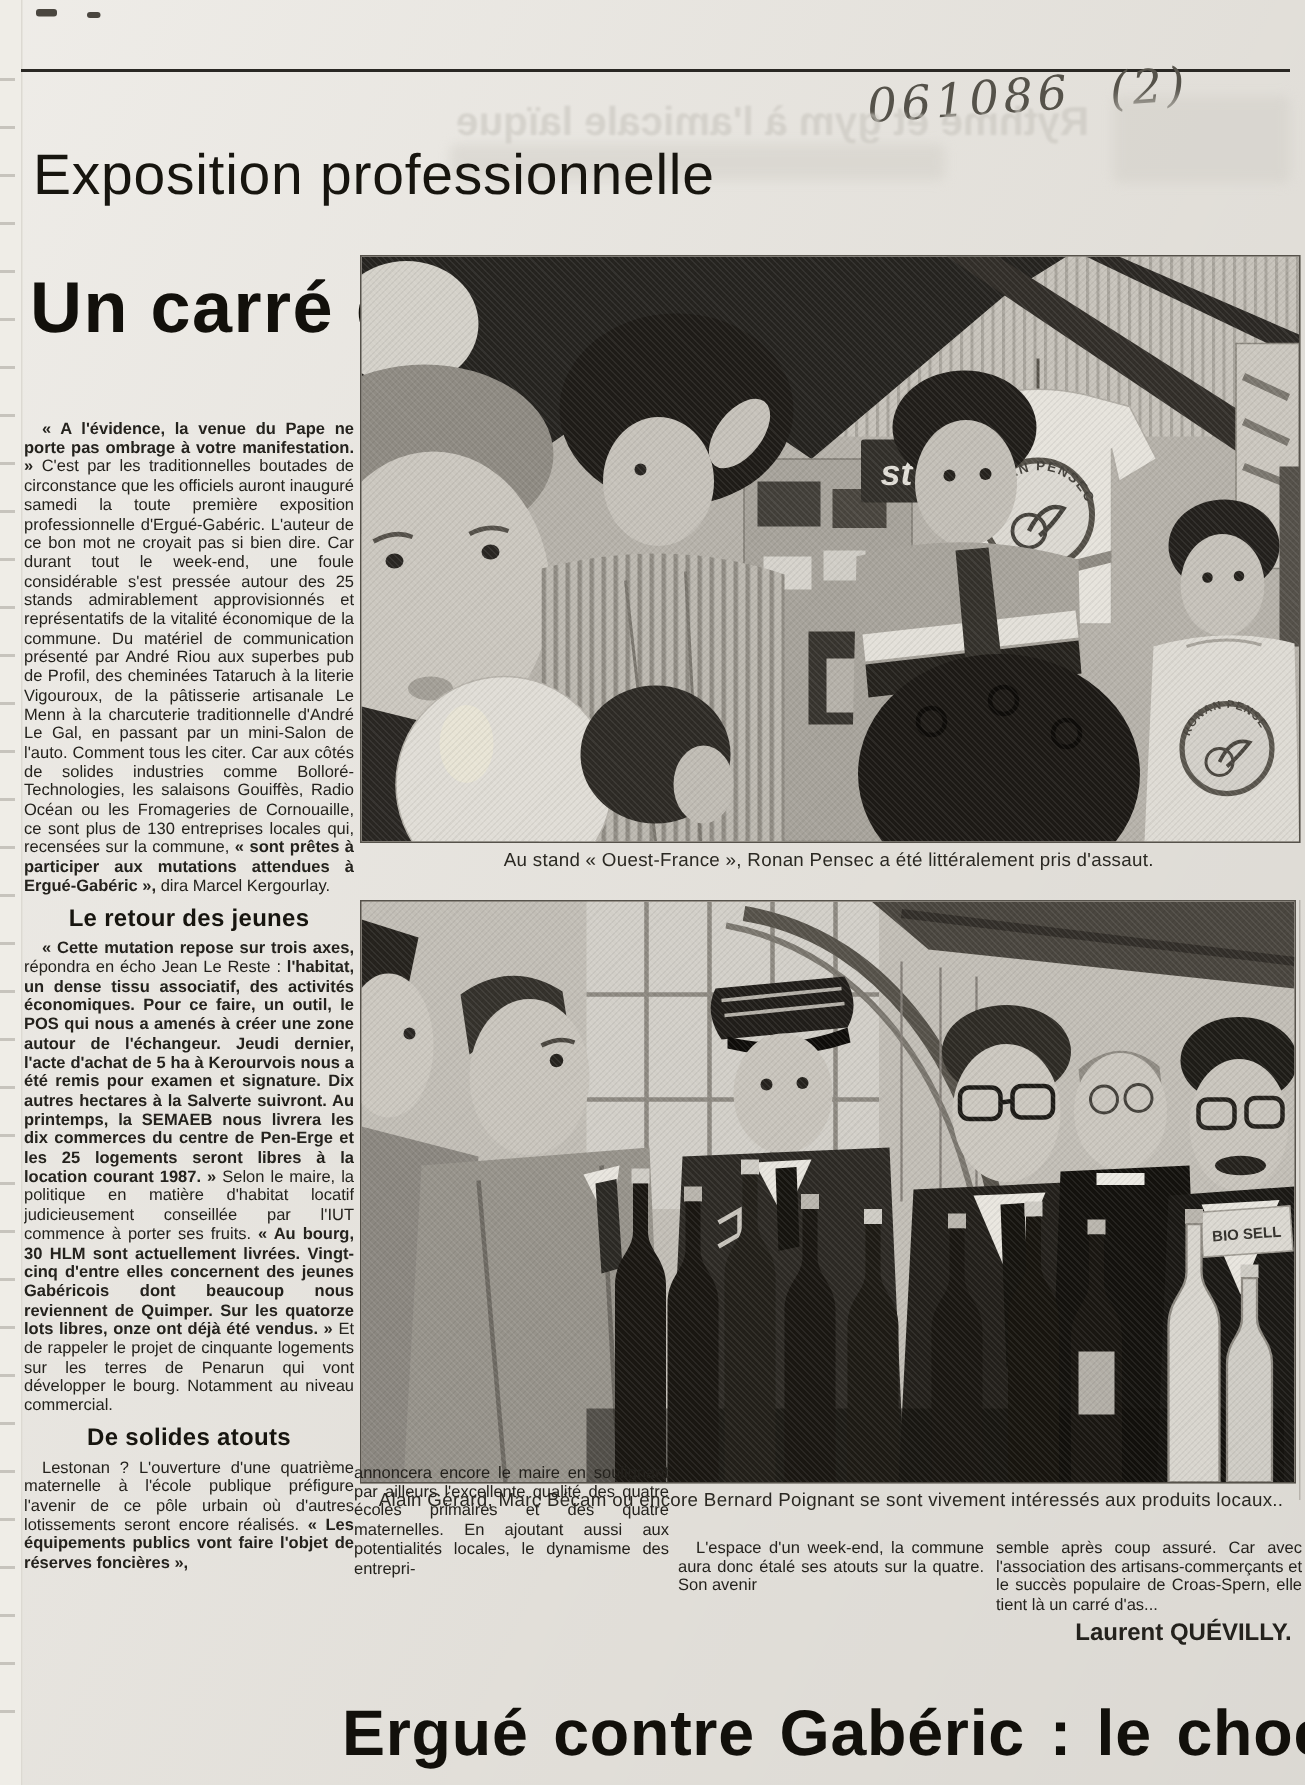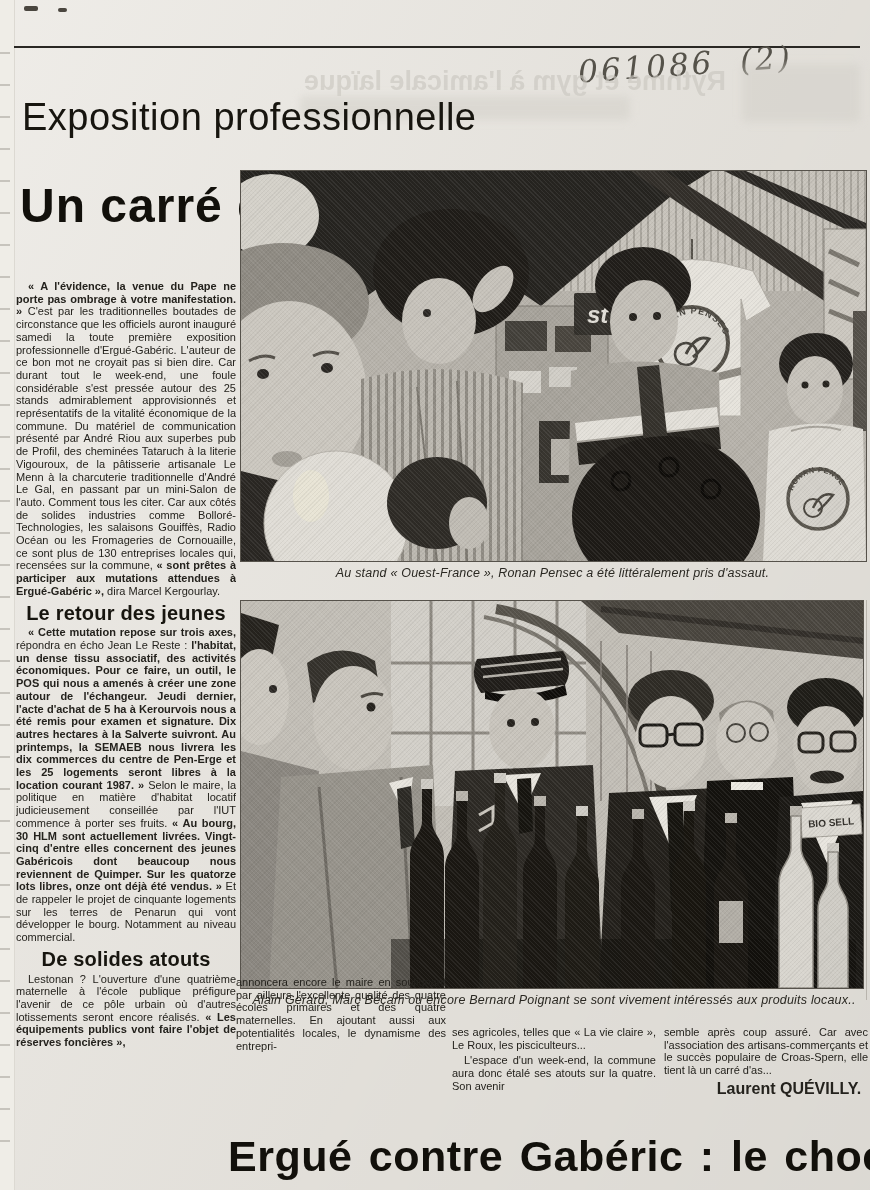--- a/index.html
+++ b/index.html
@@ -22,36 +22,36 @@
   .ghost{position:absolute;background:#d3d0c9;opacity:.55;filter:blur(4px);border-radius:4px;}
   .kicker{position:absolute;left:22px;top:96px;margin:0;font-size:38px;font-weight:500;
         letter-spacing:.5px;color:#17150f;}
   .title{position:absolute;left:20px;top:178px;margin:0;font-size:48px;font-weight:800;
         letter-spacing:1px;color:#12100b;}
   
   .col{position:absolute;text-align:justify;font-size:11px;line-height:12.7px;color:#24221d;}
   .col p{margin:0 0 3px 0;text-indent:12px;}
   .col p.noindent{text-indent:0;}
   .col .b{font-weight:bold;}
-  .col h3{margin:9px 0 7px 0;font-size:20px;text-align:center;letter-spacing:.2px;color:#17150f;}
+  .col h3{margin:9px 0 7px 0;font-size:16px;text-align:center;letter-spacing:.2px;color:#17150f;}
   .col1{left:16px;top:280px;width:220px;height:908px;overflow:hidden;}
   .col2{left:236px;top:976px;width:210px;}
   .col3{left:452px;top:1026px;width:204px;}
   .col4{left:664px;top:1026px;width:204px;}
   .byline{margin-top:6px;font-weight:bold;font-size:16px;text-align:center;padding-left:46px;
         text-indent:0;}
   
   .photo{position:absolute;border:1px solid #56524b;overflow:hidden;background:#b6b2aa;}
   .photo1{left:240px;top:170px;width:625px;height:390px;}
   .photo2{left:240px;top:600px;width:622px;height:387px;}
   .photo svg{display:block;}
   .halftone{position:absolute;inset:0;pointer-events:none;
         background-image:repeating-linear-gradient(45deg,rgba(255,255,255,.07) 0 1px,transparent 1px 3px),
                          repeating-linear-gradient(-45deg,rgba(0,0,0,.05) 0 1px,transparent 1px 3px);}
-  .caption{position:absolute;font-style:italic;font-size:12.5px;color:#2a2822;letter-spacing:.2px;}
+  .caption{position:absolute;font-size:12.5px;color:#2a2822;letter-spacing:.2px;}
   .caption1{left:240px;top:566px;width:625px;text-align:center;}
   .caption2{left:240px;top:993px;width:628px;text-align:center;}
   .col-rule{position:absolute;left:866px;top:600px;width:1px;height:400px;background:#b8b4ad;}
   .bottom-headline{position:absolute;left:228px;top:1132px;width:642px;margin:0;
         font-size:43px;font-weight:800;letter-spacing:.5px;word-spacing:4px;color:#12100b;
         white-space:nowrap;}
 </style>
 </head>
 <body>
 
@@ -296,21 +296,20 @@
     <div class="halftone"></div>
   </figure>
   <figcaption class="caption caption2">Alain Gérard, Marc Bécam ou encore Bernard Poignant se sont vivement intéressés aux produits locaux..</figcaption>
 
   <div class="col-rule"></div>
 
   <div class="col col2">
     <p class="noindent"><span>annoncera encore le maire en soulignant par ailleurs l'excellente qualité des quatre écoles primaires et des quatre maternelles. En ajoutant aussi aux potentialités locales, le dynamisme des entrepri-</span></p>
   </div>
   <div class="col col3">
-    <p class="noindent"><span>ses agricoles, telles que « La vie claire », Le Roux, les pisciculteurs...</span></p>
     <p><span>L'espace d'un week-end, la commune aura donc étalé ses atouts sur la quatre. Son avenir</span></p>
   </div>
   <div class="col col4">
     <p class="noindent"><span>semble après coup assuré. Car avec l'association des artisans-commerçants et le succès populaire de Croas-Spern, elle tient là un carré d'as...</span></p>
     <div class="byline">Laurent QUÉVILLY.</div>
   </div>
 
   <h2 class="bottom-headline">Ergué contre Gabéric : le choc</h2>
 
 </div>

